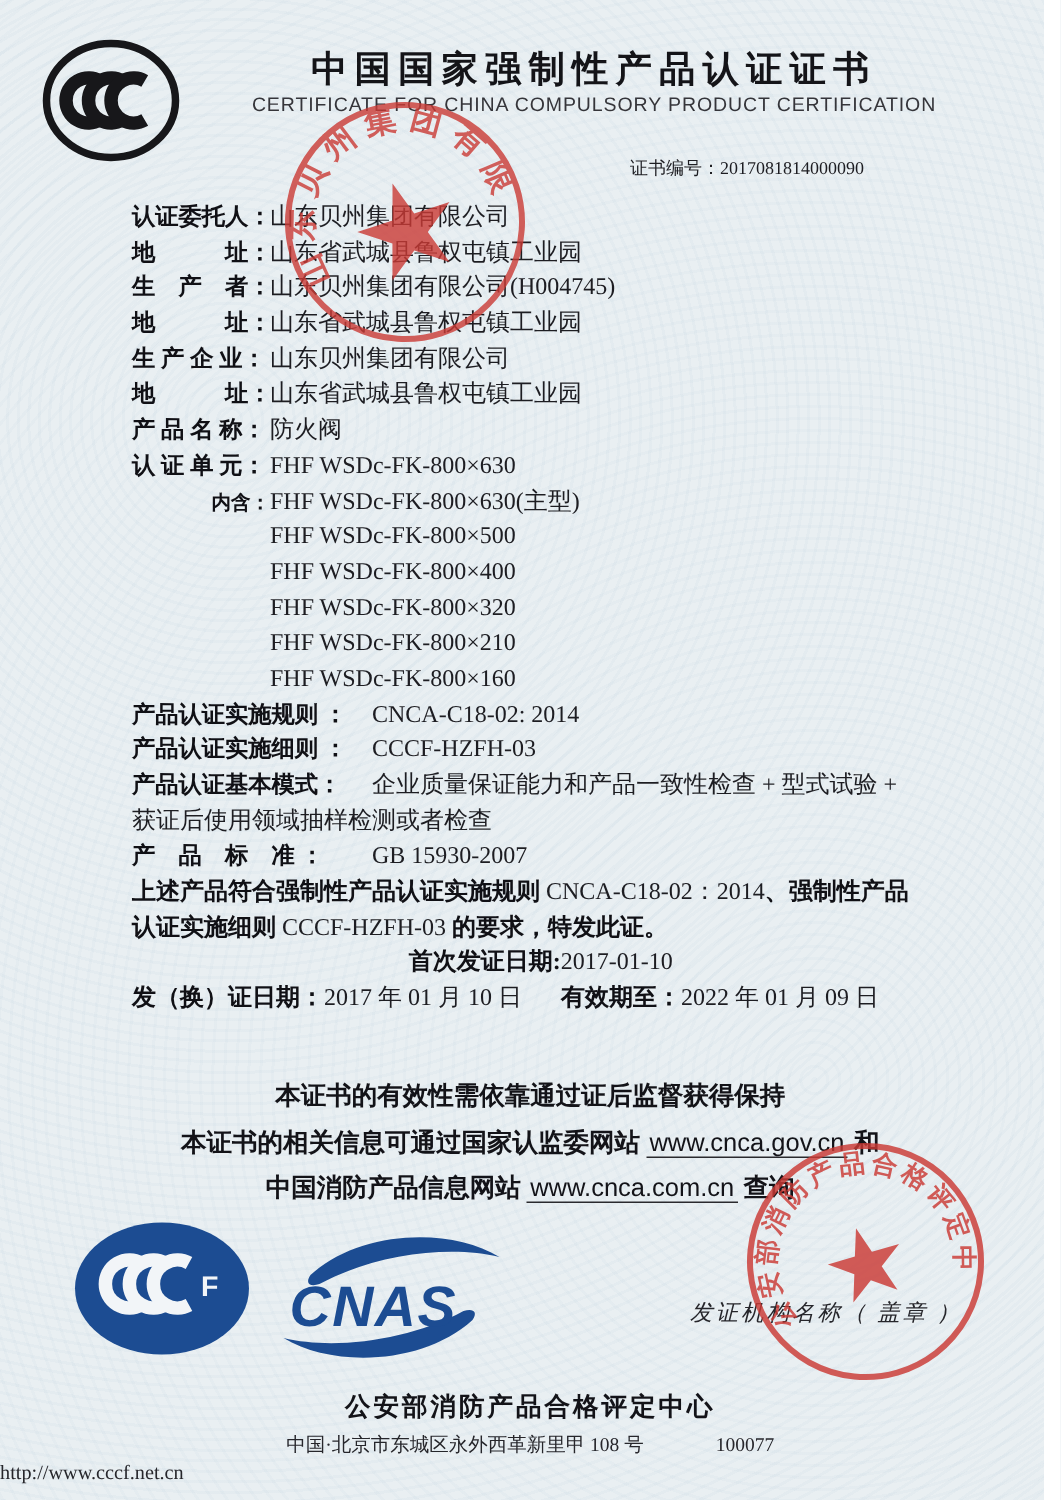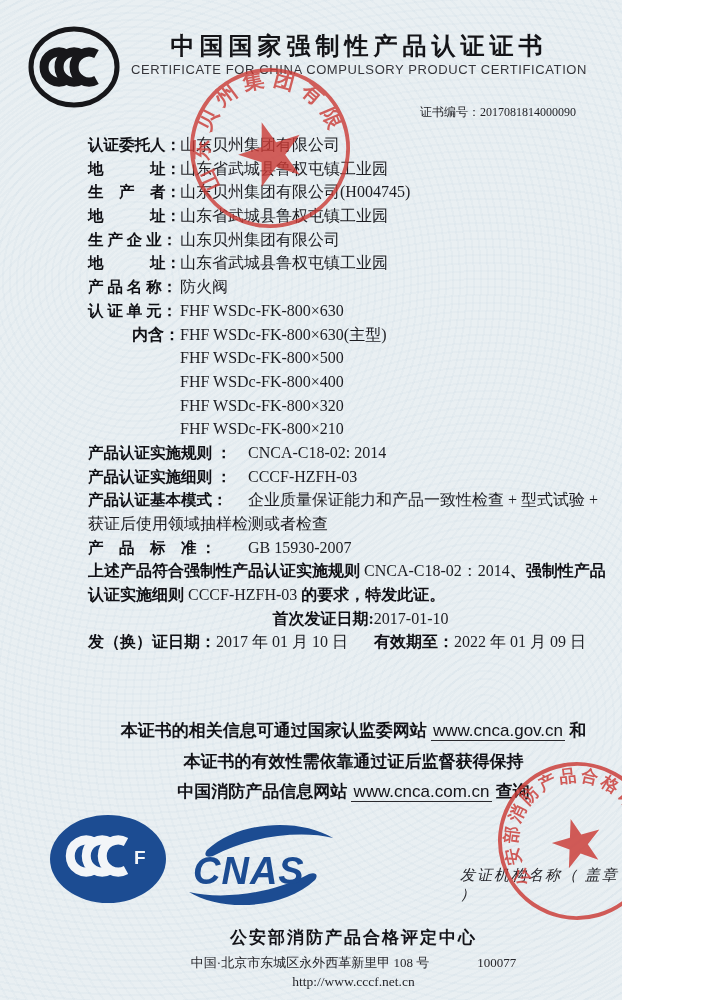--- a/index.html
+++ b/index.html
@@ -1,54 +1,54 @@
 <!DOCTYPE html>
 <html><head>
 <meta charset="utf-8">
 <style>
   html,body{margin:0;padding:0;}
   .page{
-    position:relative;width:622px;height:1000px;overflow:hidden;
+    position:relative;width:696px;height:1000px;overflow:hidden;
     background-color:#e9eff2;
     background-image:
       repeating-radial-gradient(circle at 22% 28%, rgba(140,175,200,.06) 0 2px, transparent 2px 7px),
       repeating-radial-gradient(circle at 78% 72%, rgba(140,175,200,.05) 0 2px, transparent 2px 8px);
     font-family:"Liberation Serif", serif;
     color:#1d1d22;
   }
   .abs{position:absolute;}
   
   .header{position:absolute;left:120px;right:24px;top:30px;text-align:center;}
   .title{font-size:24px;font-weight:bold;letter-spacing:5px;color:#141418;}
   .subtitle{font-family:"Liberation Sans",sans-serif;font-size:13px;letter-spacing:.6px;color:#35353a;}
   .cert-no{position:absolute;left:420px;top:104px;font-size:12px;color:#1d1d22;}
   
   .bodyblock{position:absolute;left:88px;top:133px;width:545px;}
   .row{height:23.7px;line-height:23.7px;white-space:nowrap;font-size:16px;}
   .lbl{display:inline-block;width:92px;font-weight:bold;font-size:15.5px;color:#101015;vertical-align:top;}
-  .lbl-inner{display:inline-block;width:92px;text-align:right;font-weight:bold;font-size:16px;color:#101015;vertical-align:top;}
+  .lbl-inner{display:inline-block;width:92px;text-align:right;font-weight:bold;font-size:13px;color:#101015;vertical-align:top;}
   .lbl-wide{display:inline-block;width:160px;font-weight:bold;font-size:15.5px;color:#101015;vertical-align:top;}
   .indent{padding-left:92px;}
   .center{text-align:center;}
   .b{font-weight:bold;color:#101015;}
   .gap{display:inline-block;width:26px;}
   
   .notices{position:absolute;left:0;top:716px;width:707px;text-align:center;}
   .notice-line{height:30.5px;line-height:30.5px;font-size:17px;font-weight:bold;color:#131318;}
   .url{font-family:"Liberation Sans",sans-serif;font-weight:normal;border-bottom:1.5px solid #2a2a2e;padding:0 2px;}
   
   .accred{position:absolute;left:332px;top:820px;line-height:19px;}
   .accred .cn{font-size:14px;color:#17171a;}
   .accred .lat{font-family:"Liberation Sans",sans-serif;font-size:15px;color:#17171a;}
   .stamp-caption{position:absolute;left:460px;top:866px;font-size:15px;font-style:italic;letter-spacing:2px;color:#26262b;}
   
   .footer-name{position:absolute;left:0;top:926px;width:707px;text-align:center;font-size:17px;font-weight:bold;letter-spacing:2px;color:#131318;}
   .footer-addr{position:absolute;left:0;top:954px;width:707px;text-align:center;font-size:13px;color:#26262b;}
   .footer-addr .pc{display:inline-block;margin-left:48px;}
-  .footer-url{position:absolute;left:0;top:974px;width:707px;text-align:center;font-size:13.5px;color:#26262b;}
+  .footer-url{position:absolute;left:0;top:974px;width:707px;text-align:left;font-size:13.5px;color:#26262b;}
   
   .seal{position:absolute;pointer-events:none;}
   .seal text{font-family:"Liberation Serif",serif;font-weight:bold;}
 </style>
 </head>
 <body>
 
 <div class="page">
 
   <svg class="abs" style="left:27px;top:23px" width="94" height="88" viewBox="0 0 94 88">
@@ -71,20 +71,21 @@
     <div class="row"><span class="lbl">地　　　址：</span><span>山东省武城县鲁权屯镇工业园</span></div>
     <div class="row"><span class="lbl">生 产 企 业：</span><span>山东贝州集团有限公司</span></div>
     <div class="row"><span class="lbl">地　　　址：</span><span>山东省武城县鲁权屯镇工业园</span></div>
     <div class="row"><span class="lbl">产 品 名 称：</span><span>防火阀</span></div>
     <div class="row"><span class="lbl">认 证 单 元：</span><span>FHF WSDc-FK-800×630</span></div>
     <div class="row"><span class="lbl-inner">内含：</span><span>FHF WSDc-FK-800×630(主型)</span></div>
     <div class="row indent"><span>FHF WSDc-FK-800×500</span></div>
     <div class="row indent"><span>FHF WSDc-FK-800×400</span></div>
     <div class="row indent"><span>FHF WSDc-FK-800×320</span></div>
     <div class="row indent"><span>FHF WSDc-FK-800×210</span></div>
+    <div class="row indent"><span>FHF WSDc-FK-800×160</span></div>
     <div class="row"><span class="lbl-wide">产品认证实施规则 ：</span><span>CNCA-C18-02: 2014</span></div>
     <div class="row"><span class="lbl-wide">产品认证实施细则 ：</span><span>CCCF-HZFH-03</span></div>
     <div class="row"><span class="lbl-wide">产品认证基本模式：</span><span>企业质量保证能力和产品一致性检查 + 型式试验 +</span></div>
     <div class="row"><span>获证后使用领域抽样检测或者检查</span></div>
     <div class="row"><span class="lbl-wide">产　品　标　准 ：</span><span>GB 15930-2007</span></div>
     <div class="row"><span class="b">上述产品符合强制性产品认证实施规则 </span><span>CNCA-C18-02：2014</span><span class="b">、强制性产品</span></div>
     <div class="row"><span class="b">认证实施细则 </span><span>CCCF-HZFH-03</span><span class="b"> 的要求，特发此证。</span></div>
     <div class="row center"><span class="b">首次发证日期:</span><span>2017-01-10</span></div>
     <div class="row"><span class="b">发（换）证日期：</span><span>2017 年 01 月 10 日</span><span class="gap"></span><span class="b">有效期至：</span><span>2022 年 01 月 09 日</span></div>
   </div>
@@ -96,22 +97,22 @@
           <path id="arcTop" d="M 26.6 106.0 A 62 62 0 1 1 143.4 106.0"></path>
         </defs>
       <text font-size="21" fill="#cb3a35" letter-spacing="7">
         <textPath href="#arcTop">山东贝州集团有限公司</textPath>
       </text>
       <polygon fill="#cb3a35" points="85,58 77.4,81.5 52.7,81.5 72.6,96 65,119.5 85,105 105,119.5 97.4,96 117.3,81.5 92.6,81.5"></polygon>
     </g>
   </svg>
 
   <div class="notices">
+    <div class="notice-line">本证书的有效性需依靠通过证后监督获得保持</div>
     <div class="notice-line"><span>本证书的相关信息可通过国家认监委网站 </span><span class="url">www.cnca.gov.cn</span><span> 和</span></div>
-    <div class="notice-line">本证书的有效性需依靠通过证后监督获得保持</div>
     <div class="notice-line"><span>中国消防产品信息网站 </span><span class="url">www.cnca.com.cn</span><span> 查询</span></div>
   </div>
 
   <svg class="abs" style="left:46px;top:812px" width="124" height="98" viewBox="0 0 124 98">
     <ellipse cx="62" cy="47" rx="58" ry="44" fill="#1c4c92"></ellipse>
     <path d="M 48 30 A 16 16 0 1 0 48 58" fill="none" stroke="#f2f5f8" stroke-width="9"></path>
     <path d="M 64 30 A 16 16 0 1 0 64 58" fill="none" stroke="#f2f5f8" stroke-width="9"></path>
     <path d="M 80 30 A 16 16 0 1 0 80 58" fill="none" stroke="#f2f5f8" stroke-width="9"></path>
     <text x="88" y="52" font-family="Liberation Sans, sans-serif" font-size="19" font-weight="bold" fill="#f2f5f8">F</text>
   </svg>

